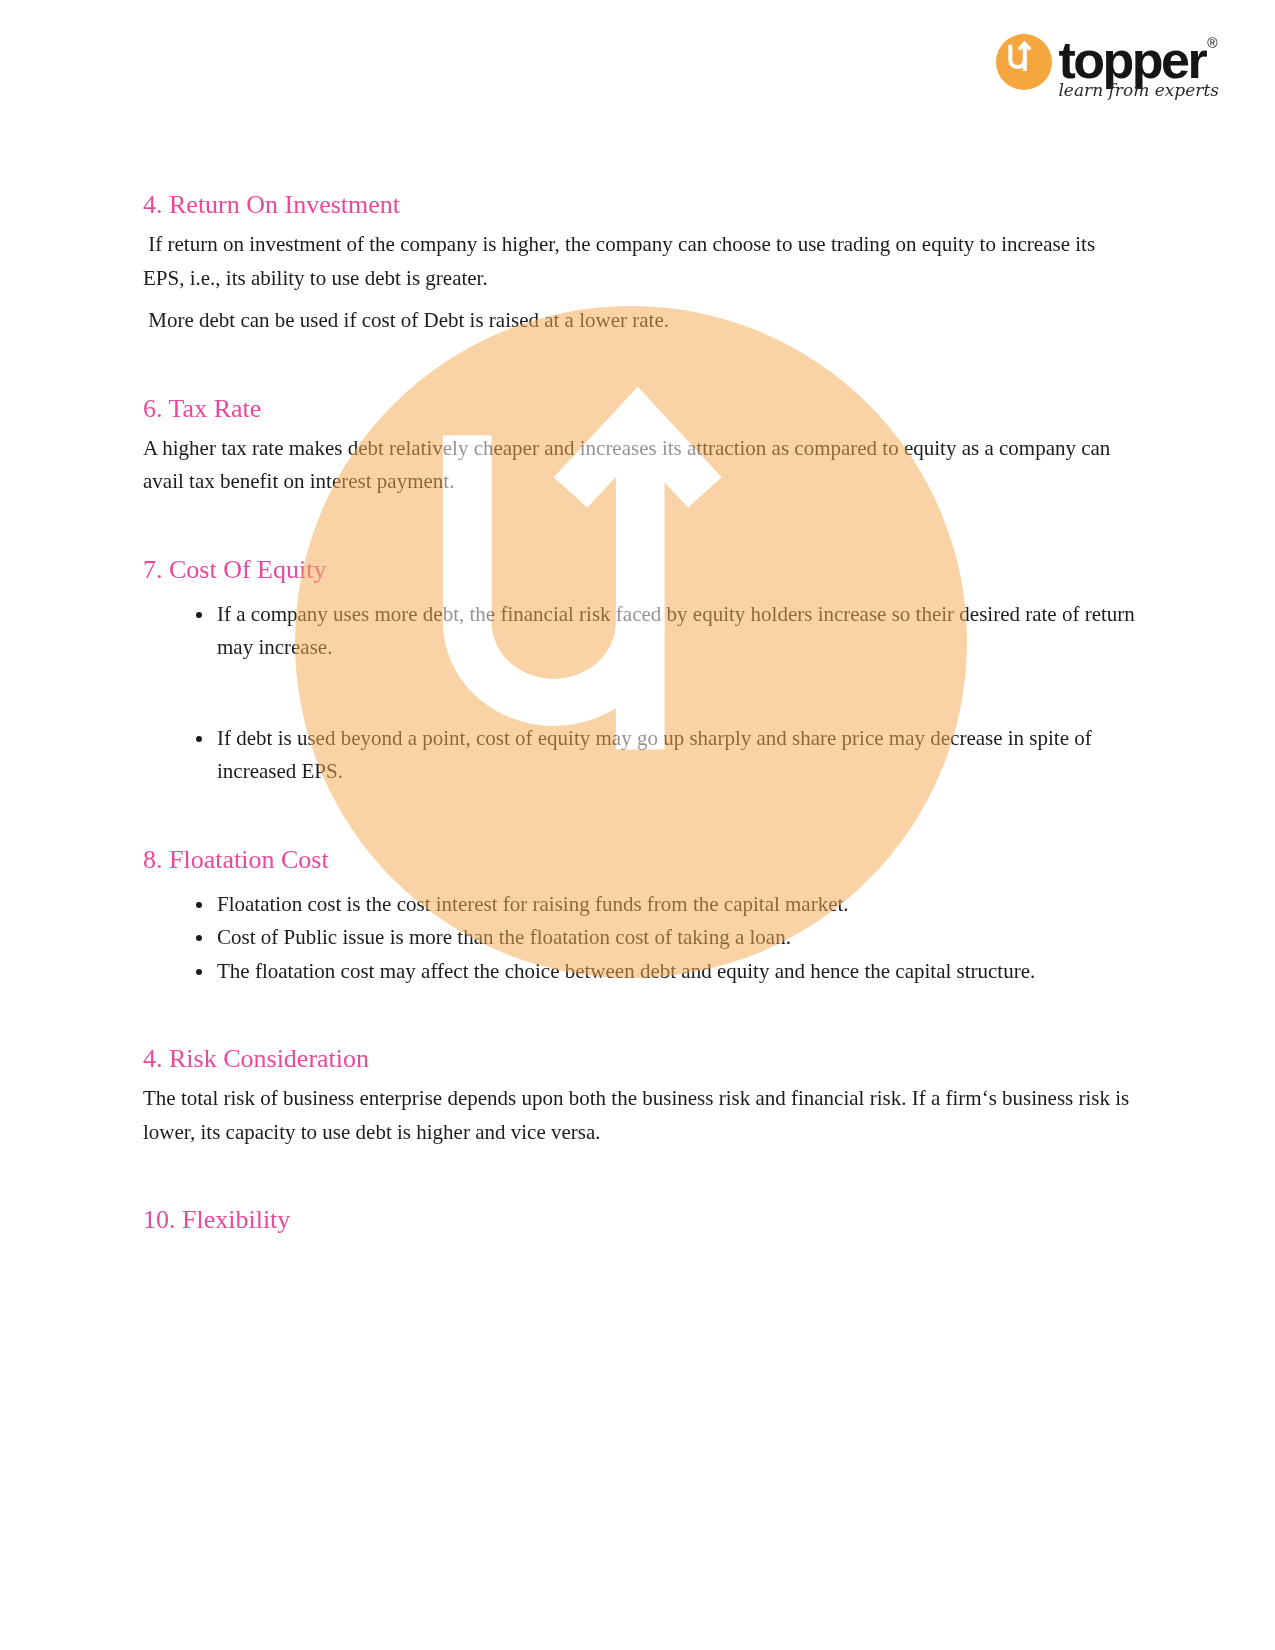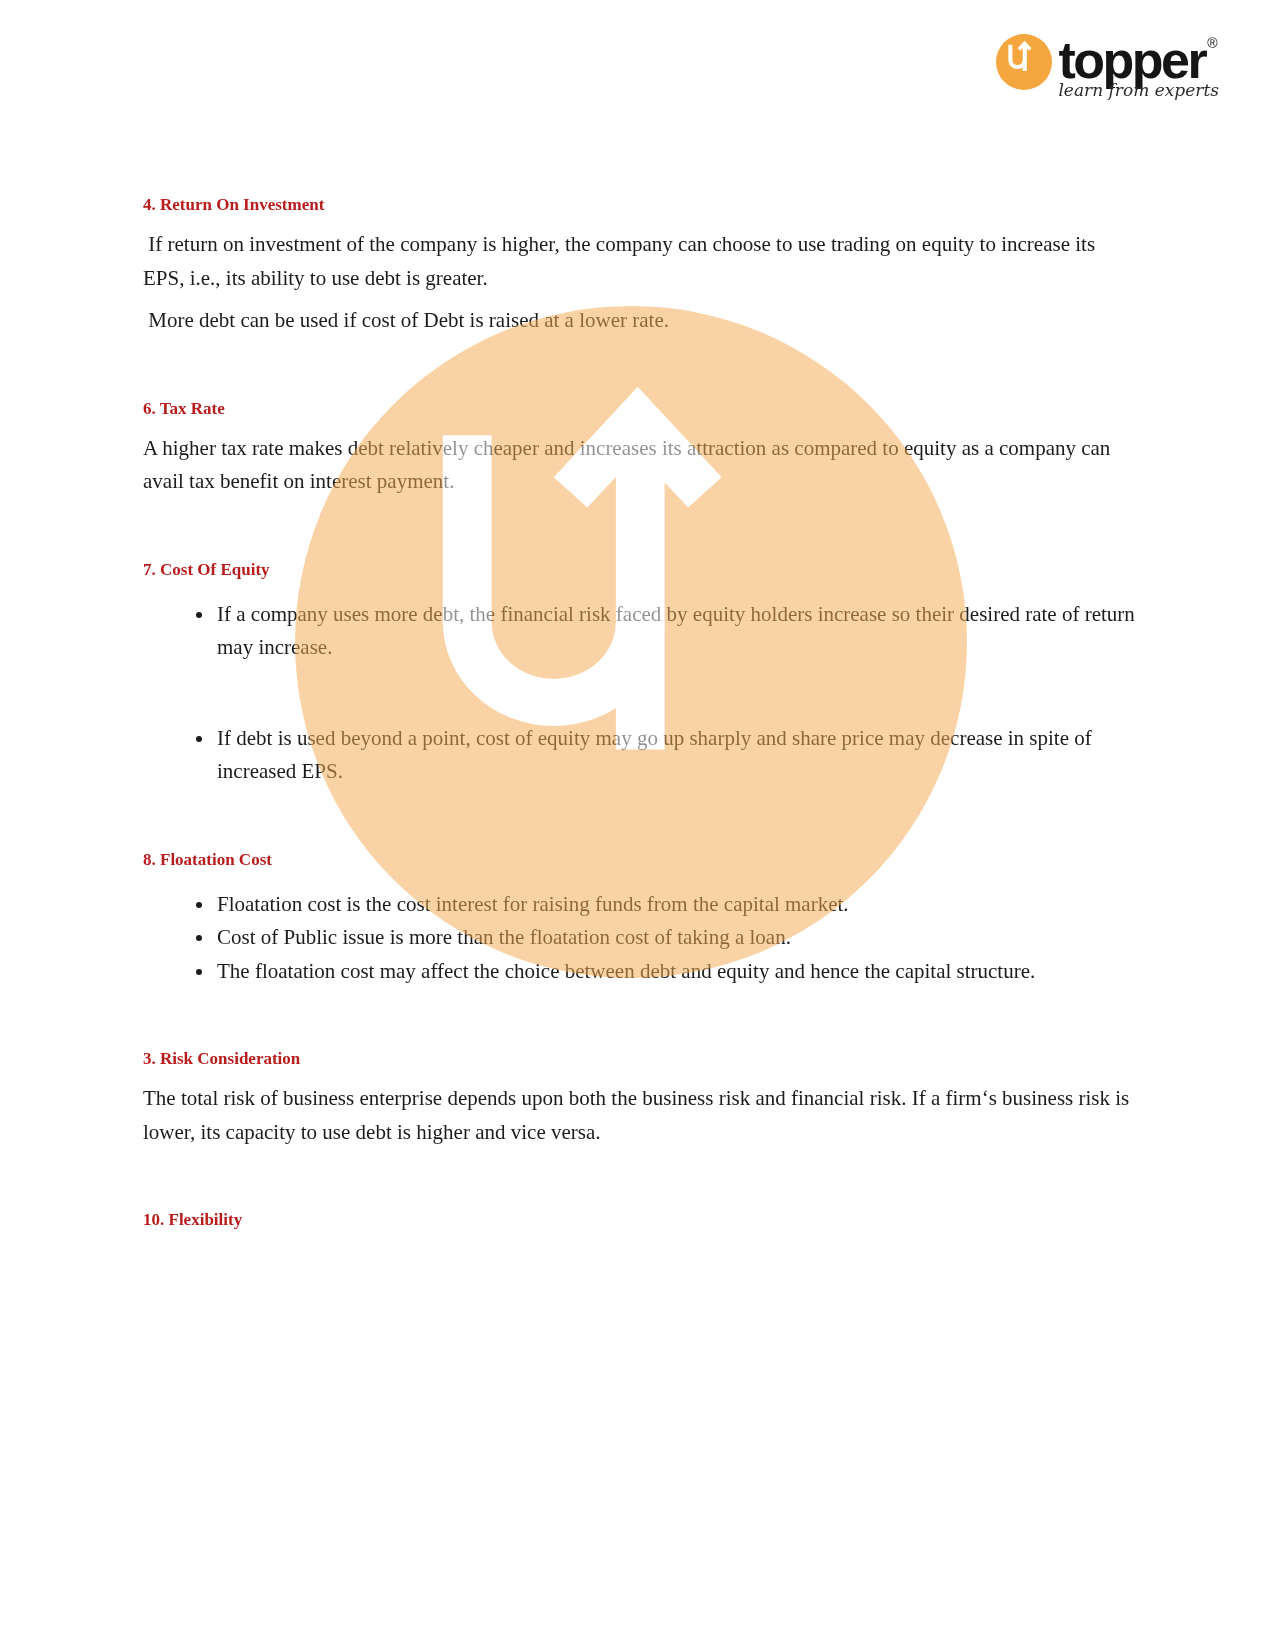--- a/index.html
+++ b/index.html
@@ -36,22 +36,22 @@
     color:#2a2a2a; text-align:right; margin-top:-3px; padding-right:8px;
   }
 
   
   .content {
     position:absolute; left:143px; top:191px; width:992px;
     font-size:21px; line-height:33.5px; z-index:1;
   }
   section.doc-section { margin:0; }
   .sec-heading {
-    font-size:17px; line-height:28px; font-weight:bold;
-    margin:57px 0 0 0; color:#b91c1c;
+    font-size:26px; line-height:28px; font-weight:normal;
+    margin:57px 0 0 0; color:#ec4899;
   }
   section.doc-section:first-child .sec-heading { margin-top:0; }
   .sec-para { margin:9px 2px 0 0; white-space:pre-wrap; }
   ul.sec-bullets { margin:14px 0 0 0; padding:0 0 0 72px; list-style:disc outside; }
   ul.sec-bullets li { padding-left:2px; }
   ul.sec-bullets.loose li + li { margin-top:57px; }
 
   
   .watermark {
     position:absolute; left:295px; top:306px;
@@ -106,21 +106,21 @@
       </section>
       <section class="doc-section">
         <h2 class="sec-heading">8. Floatation Cost</h2>
         <ul class="sec-bullets">
           <li>Floatation cost is the cost interest for raising funds from the capital market.</li>
           <li>Cost of Public issue is more than the floatation cost of taking a loan.</li>
           <li>The floatation cost may affect the choice between debt and equity and hence the capital structure.</li>
         </ul>
       </section>
       <section class="doc-section">
-        <h2 class="sec-heading">3. Risk Consideration</h2>
+        <h2 class="sec-heading">4. Risk Consideration</h2>
         <p class="sec-para">The total risk of business enterprise depends upon both the business risk and financial risk. If a firm‘s business risk is lower, its capacity to use debt is higher and vice versa.</p>
       </section>
       <section class="doc-section">
         <h2 class="sec-heading">10. Flexibility</h2>
       </section>
     </main>
 
   <svg class="watermark" viewBox="0 0 200 200" aria-hidden="true">
     <circle cx="100" cy="100" r="100" fill="#F5AC54"></circle>
     <g fill="#FFFFFF">

